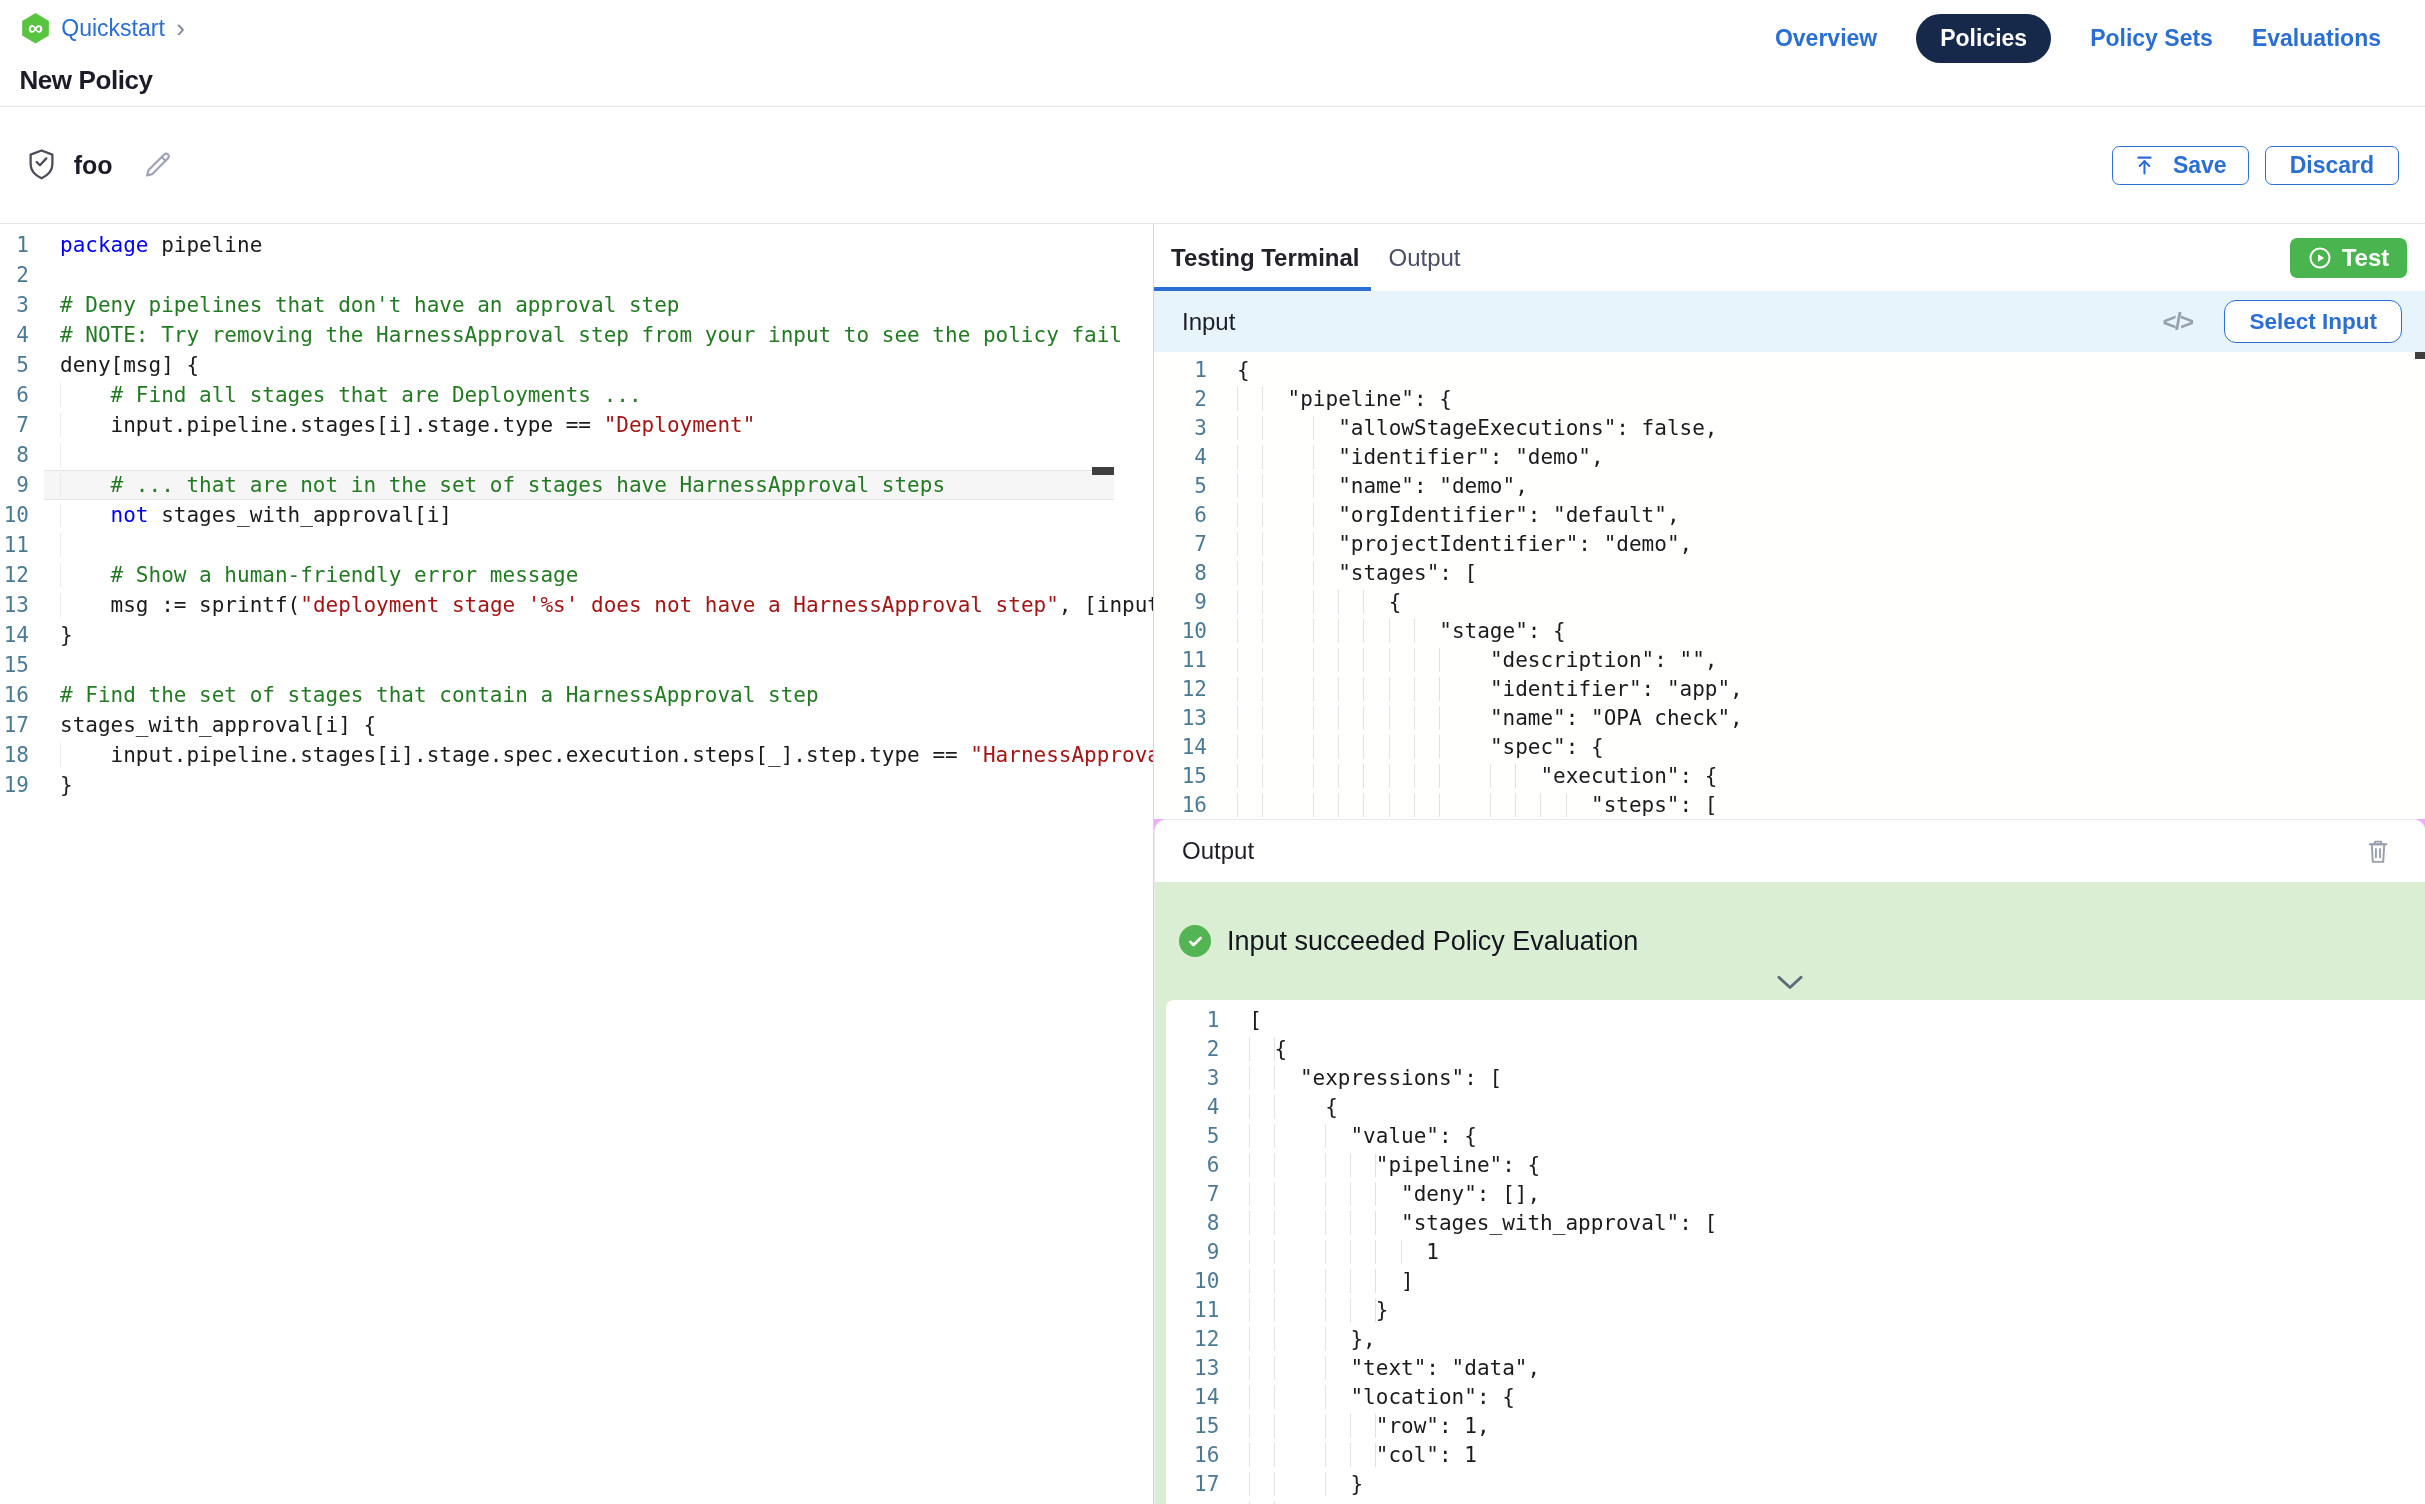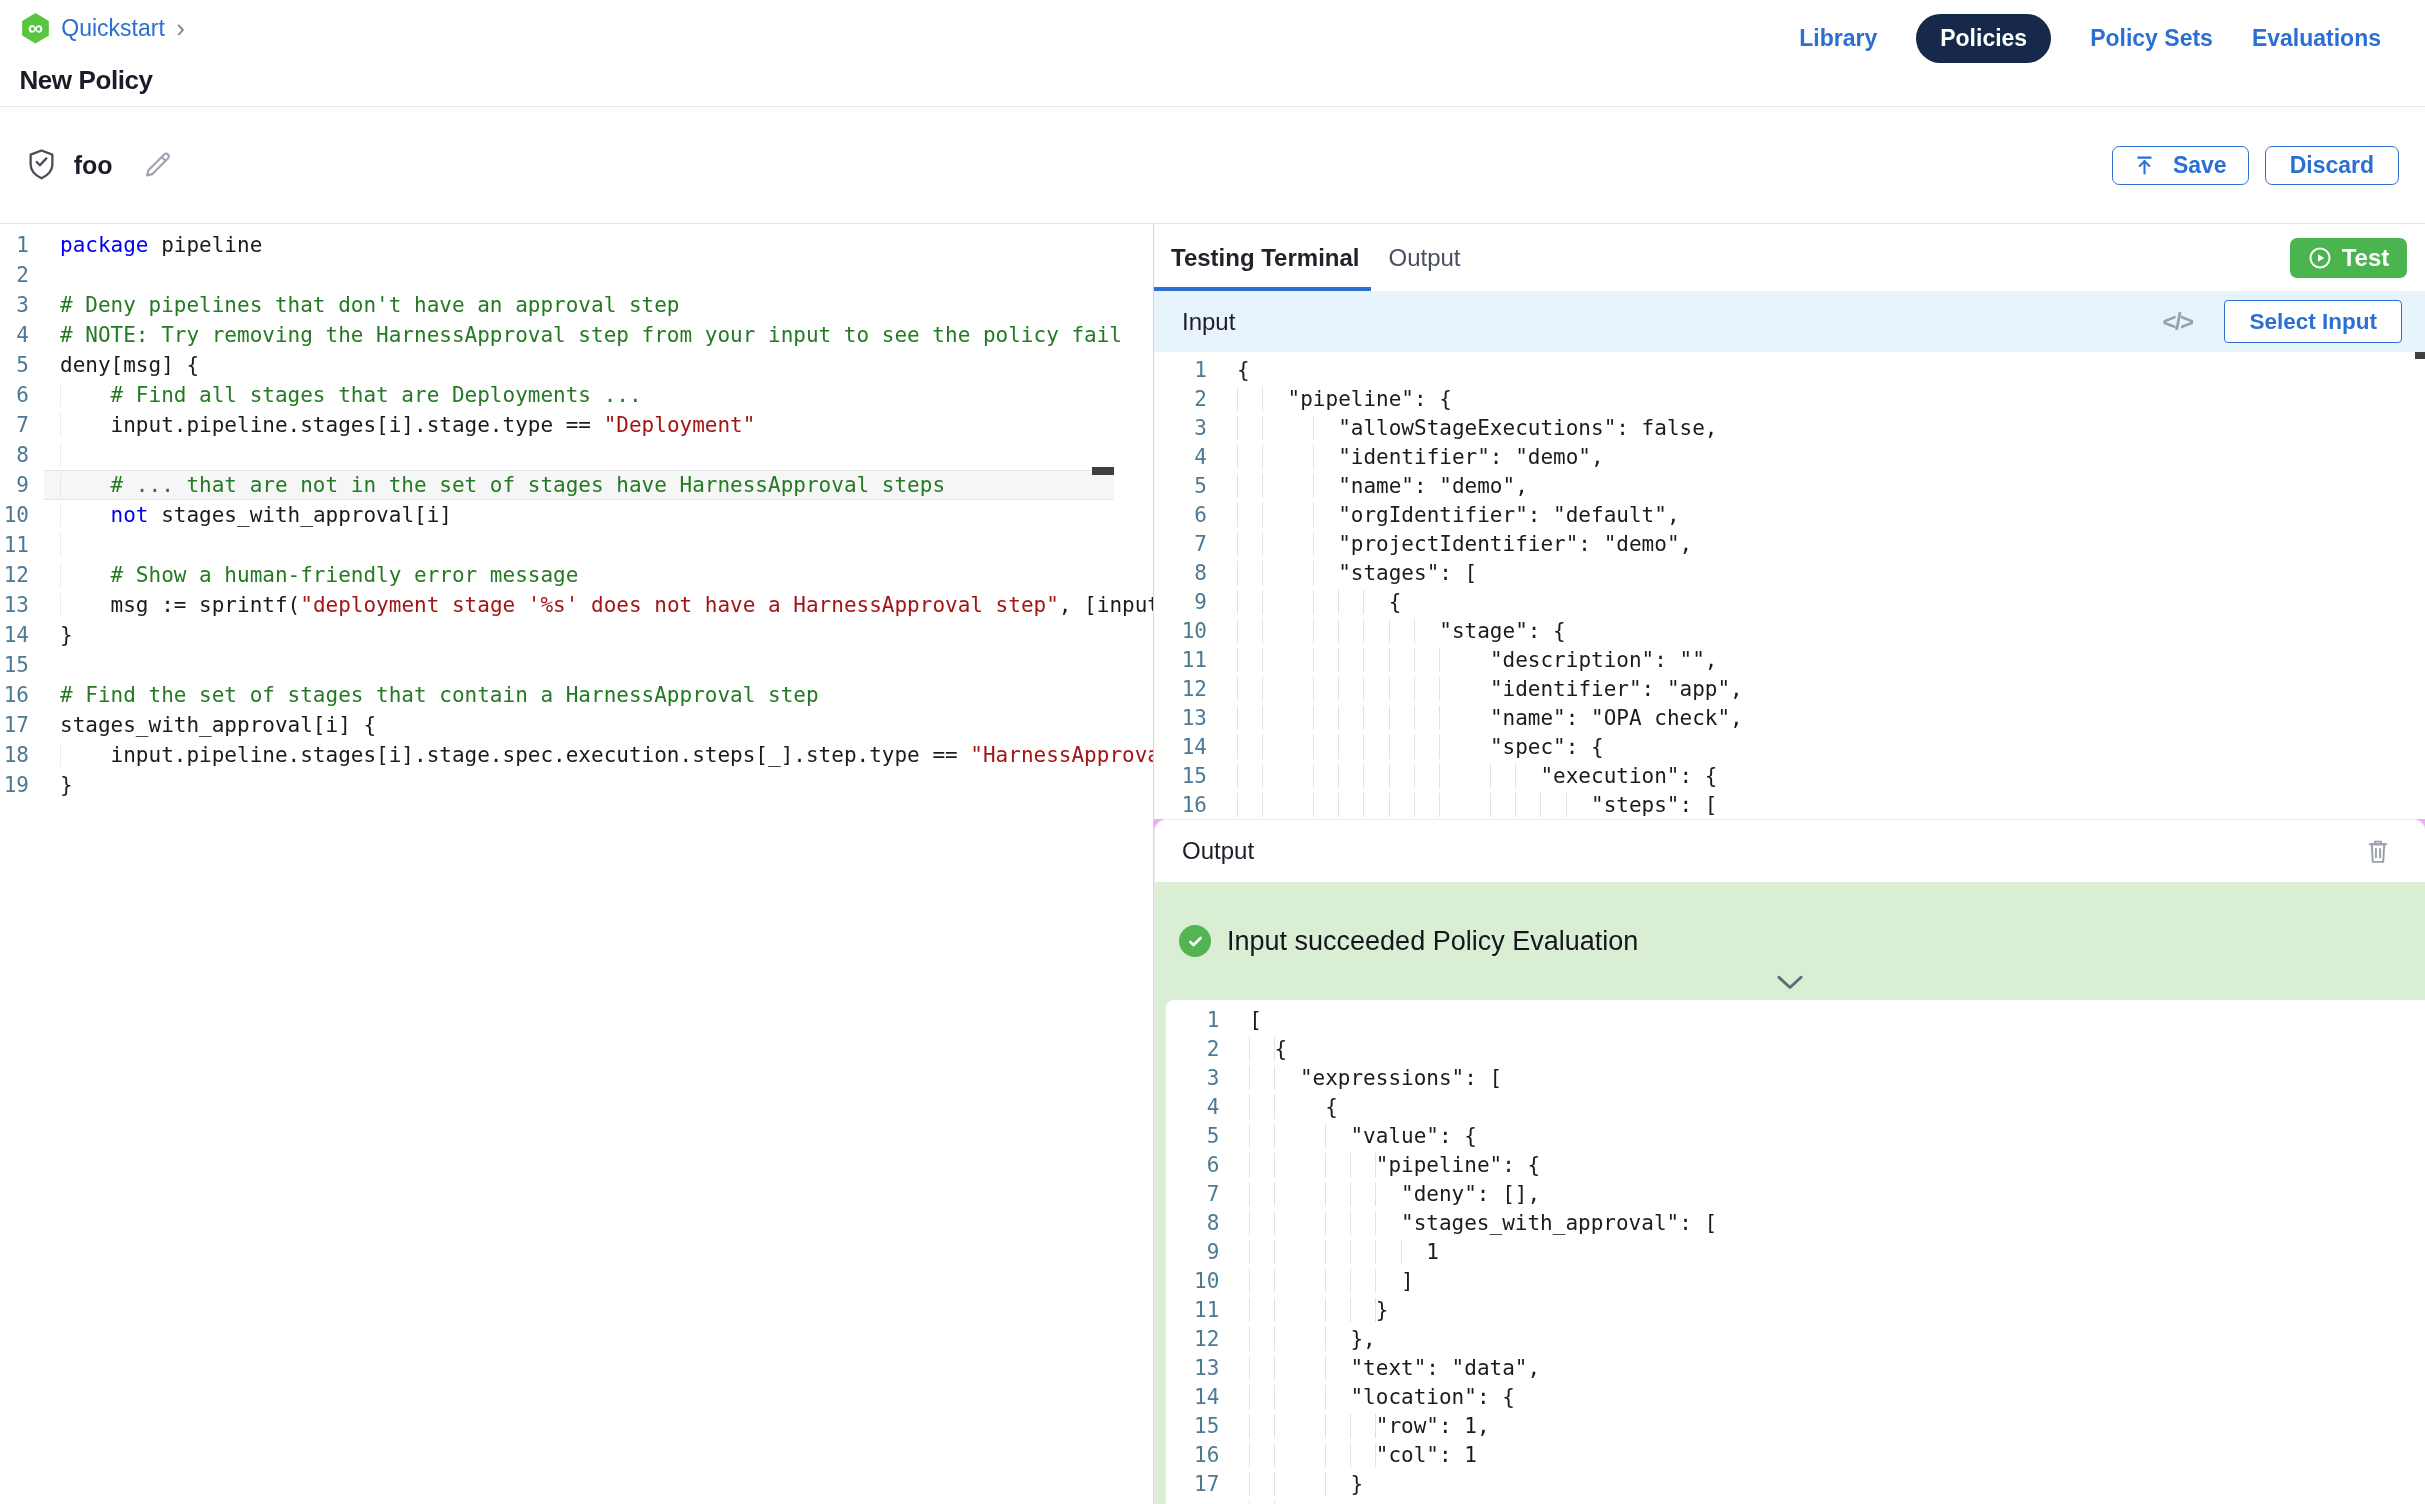--- a/index.html
+++ b/index.html
@@ -70,21 +70,21 @@
   .btn-test { margin-left:auto; align-self:center; display:flex; align-items:center; gap:9.6px;
               height:40px; padding:0 17.7px; background:#4ab44f; border:none; border-radius:7.2px;
               color:#fff; font-size:24px; font-weight:700; font-family:inherit; cursor:pointer; }
 
   
   .input-bar { height:61px; background:#e8f4fb; display:flex; align-items:center; padding:0 24px 0 28px; }
   .sec-label { font-size:24px; color:#1d1d28; }
   .code-toggle { margin-left:auto; background:none; border:none; cursor:pointer; color:#98a1ad;
                  font-size:24px; font-weight:700; letter-spacing:-1.6px; font-family:inherit; }
   .btn-select { margin-left:32px; height:43px; padding:0 24px; background:#fff; border:1.6px solid #2c6fd3;
-                border-radius:4px; color:#2c6fd3; font-size:22.5px; font-weight:600; font-family:inherit; cursor:pointer; }
+                border-radius:12px; color:#2c6fd3; font-size:22.5px; font-weight:600; font-family:inherit; cursor:pointer; }
   .input-code { height:467px; overflow:hidden; position:relative; padding-top:4px; background:#fffffe; }
   .ovr-marker { position:absolute; top:0; right:0; width:11.3px; height:7.2px; background:#3f3f3f; }
 
   
   .output-card { flex:1; display:flex; flex-direction:column; border:0.8px solid #ebebef; border-bottom:none;
                  border-radius:13px 13px 0 0; overflow:hidden; background:#fff; }
   .output-hdr { height:62px; display:flex; align-items:center; padding:0 34px 0 27px; background:#fff; }
   .trash { margin-left:auto; }
   .banner { height:118px; background:#d9eed2; position:relative; display:flex; align-items:center;
             padding:0 24px; flex:none; }
@@ -103,21 +103,21 @@
 <div class="hdr">
   <div class="hdr-left">
     <div class="crumb-row">
       <span class="logo">∞</span>
       <a class="crumb-link">Quickstart</a>
       <span class="crumb-chev">›</span>
     </div>
     <div class="page-title">New Policy</div>
   </div>
   <div class="nav">
-    <a>Library</a>
+    <a>Overview</a>
     <a class="pill">Policies</a>
     <a>Policy Sets</a>
     <a>Evaluations</a>
   </div>
 </div>
 
 <div class="toolbar">
   <div class="tb-left">
     <span style="line-height:0;">
       <svg width="29" height="34" viewBox="0 0 24 28" fill="none" stroke="#4c4c58" stroke-width="1.9" stroke-linecap="round" stroke-linejoin="round">

